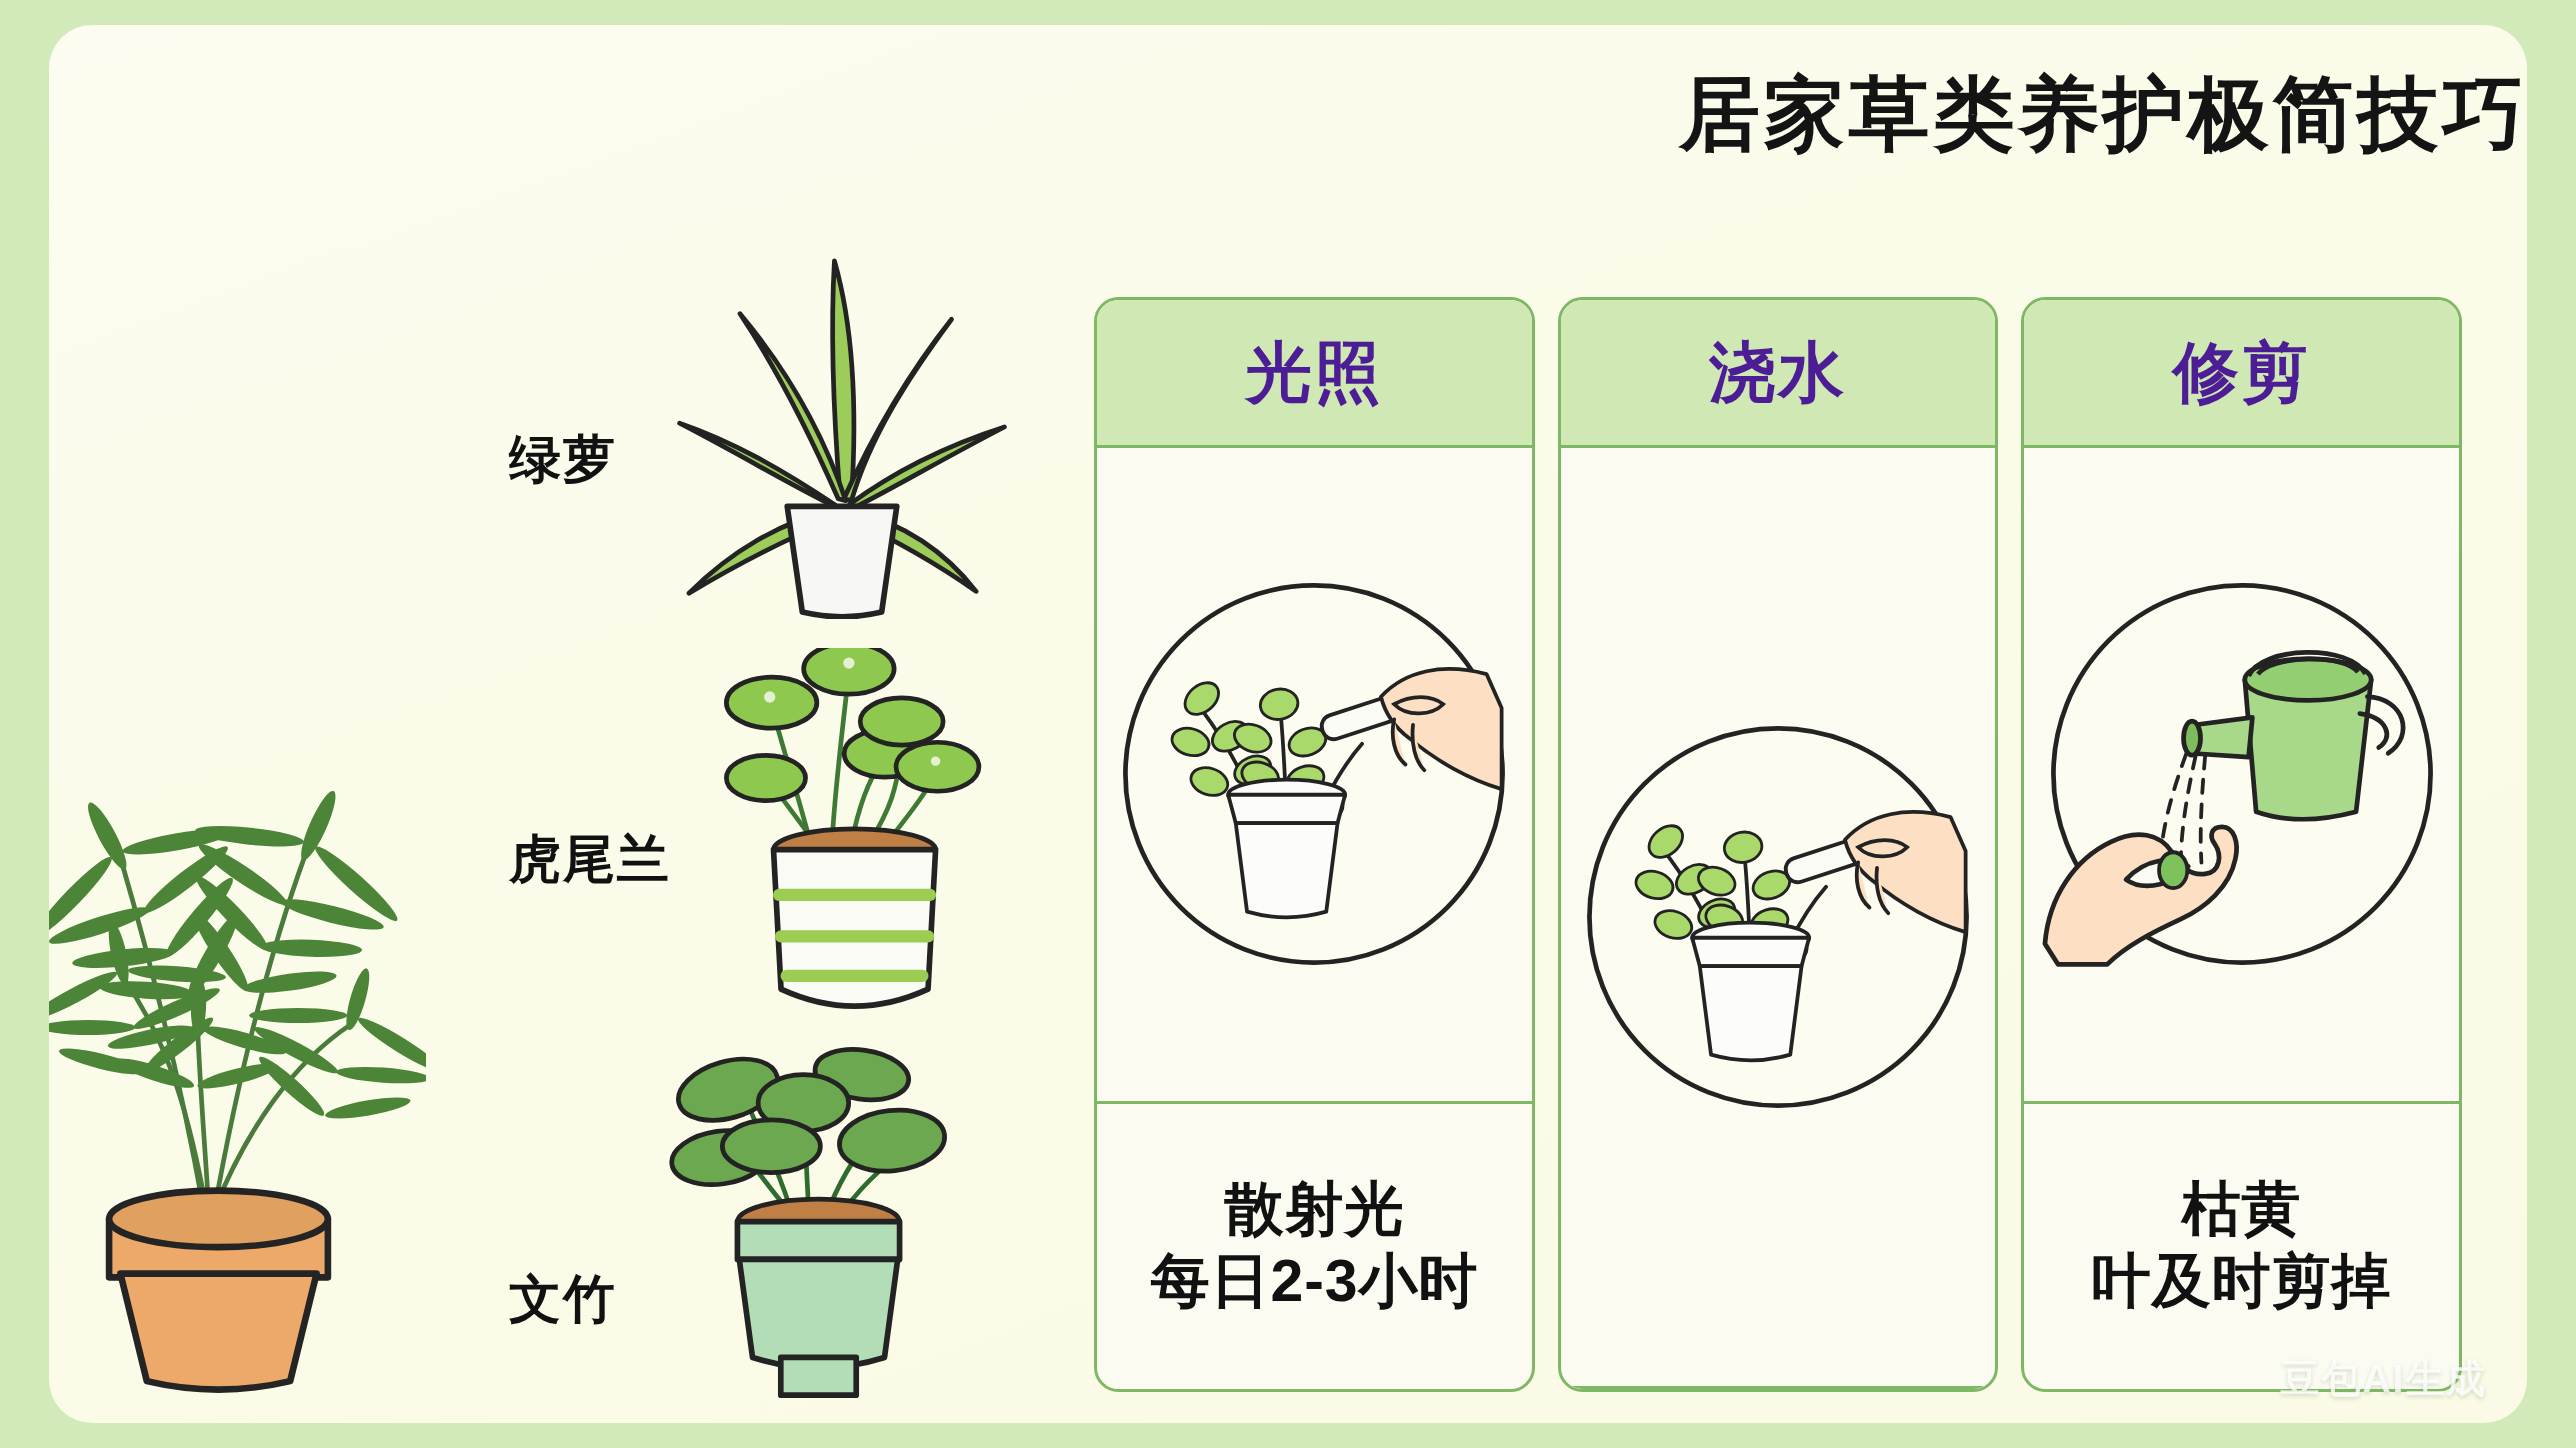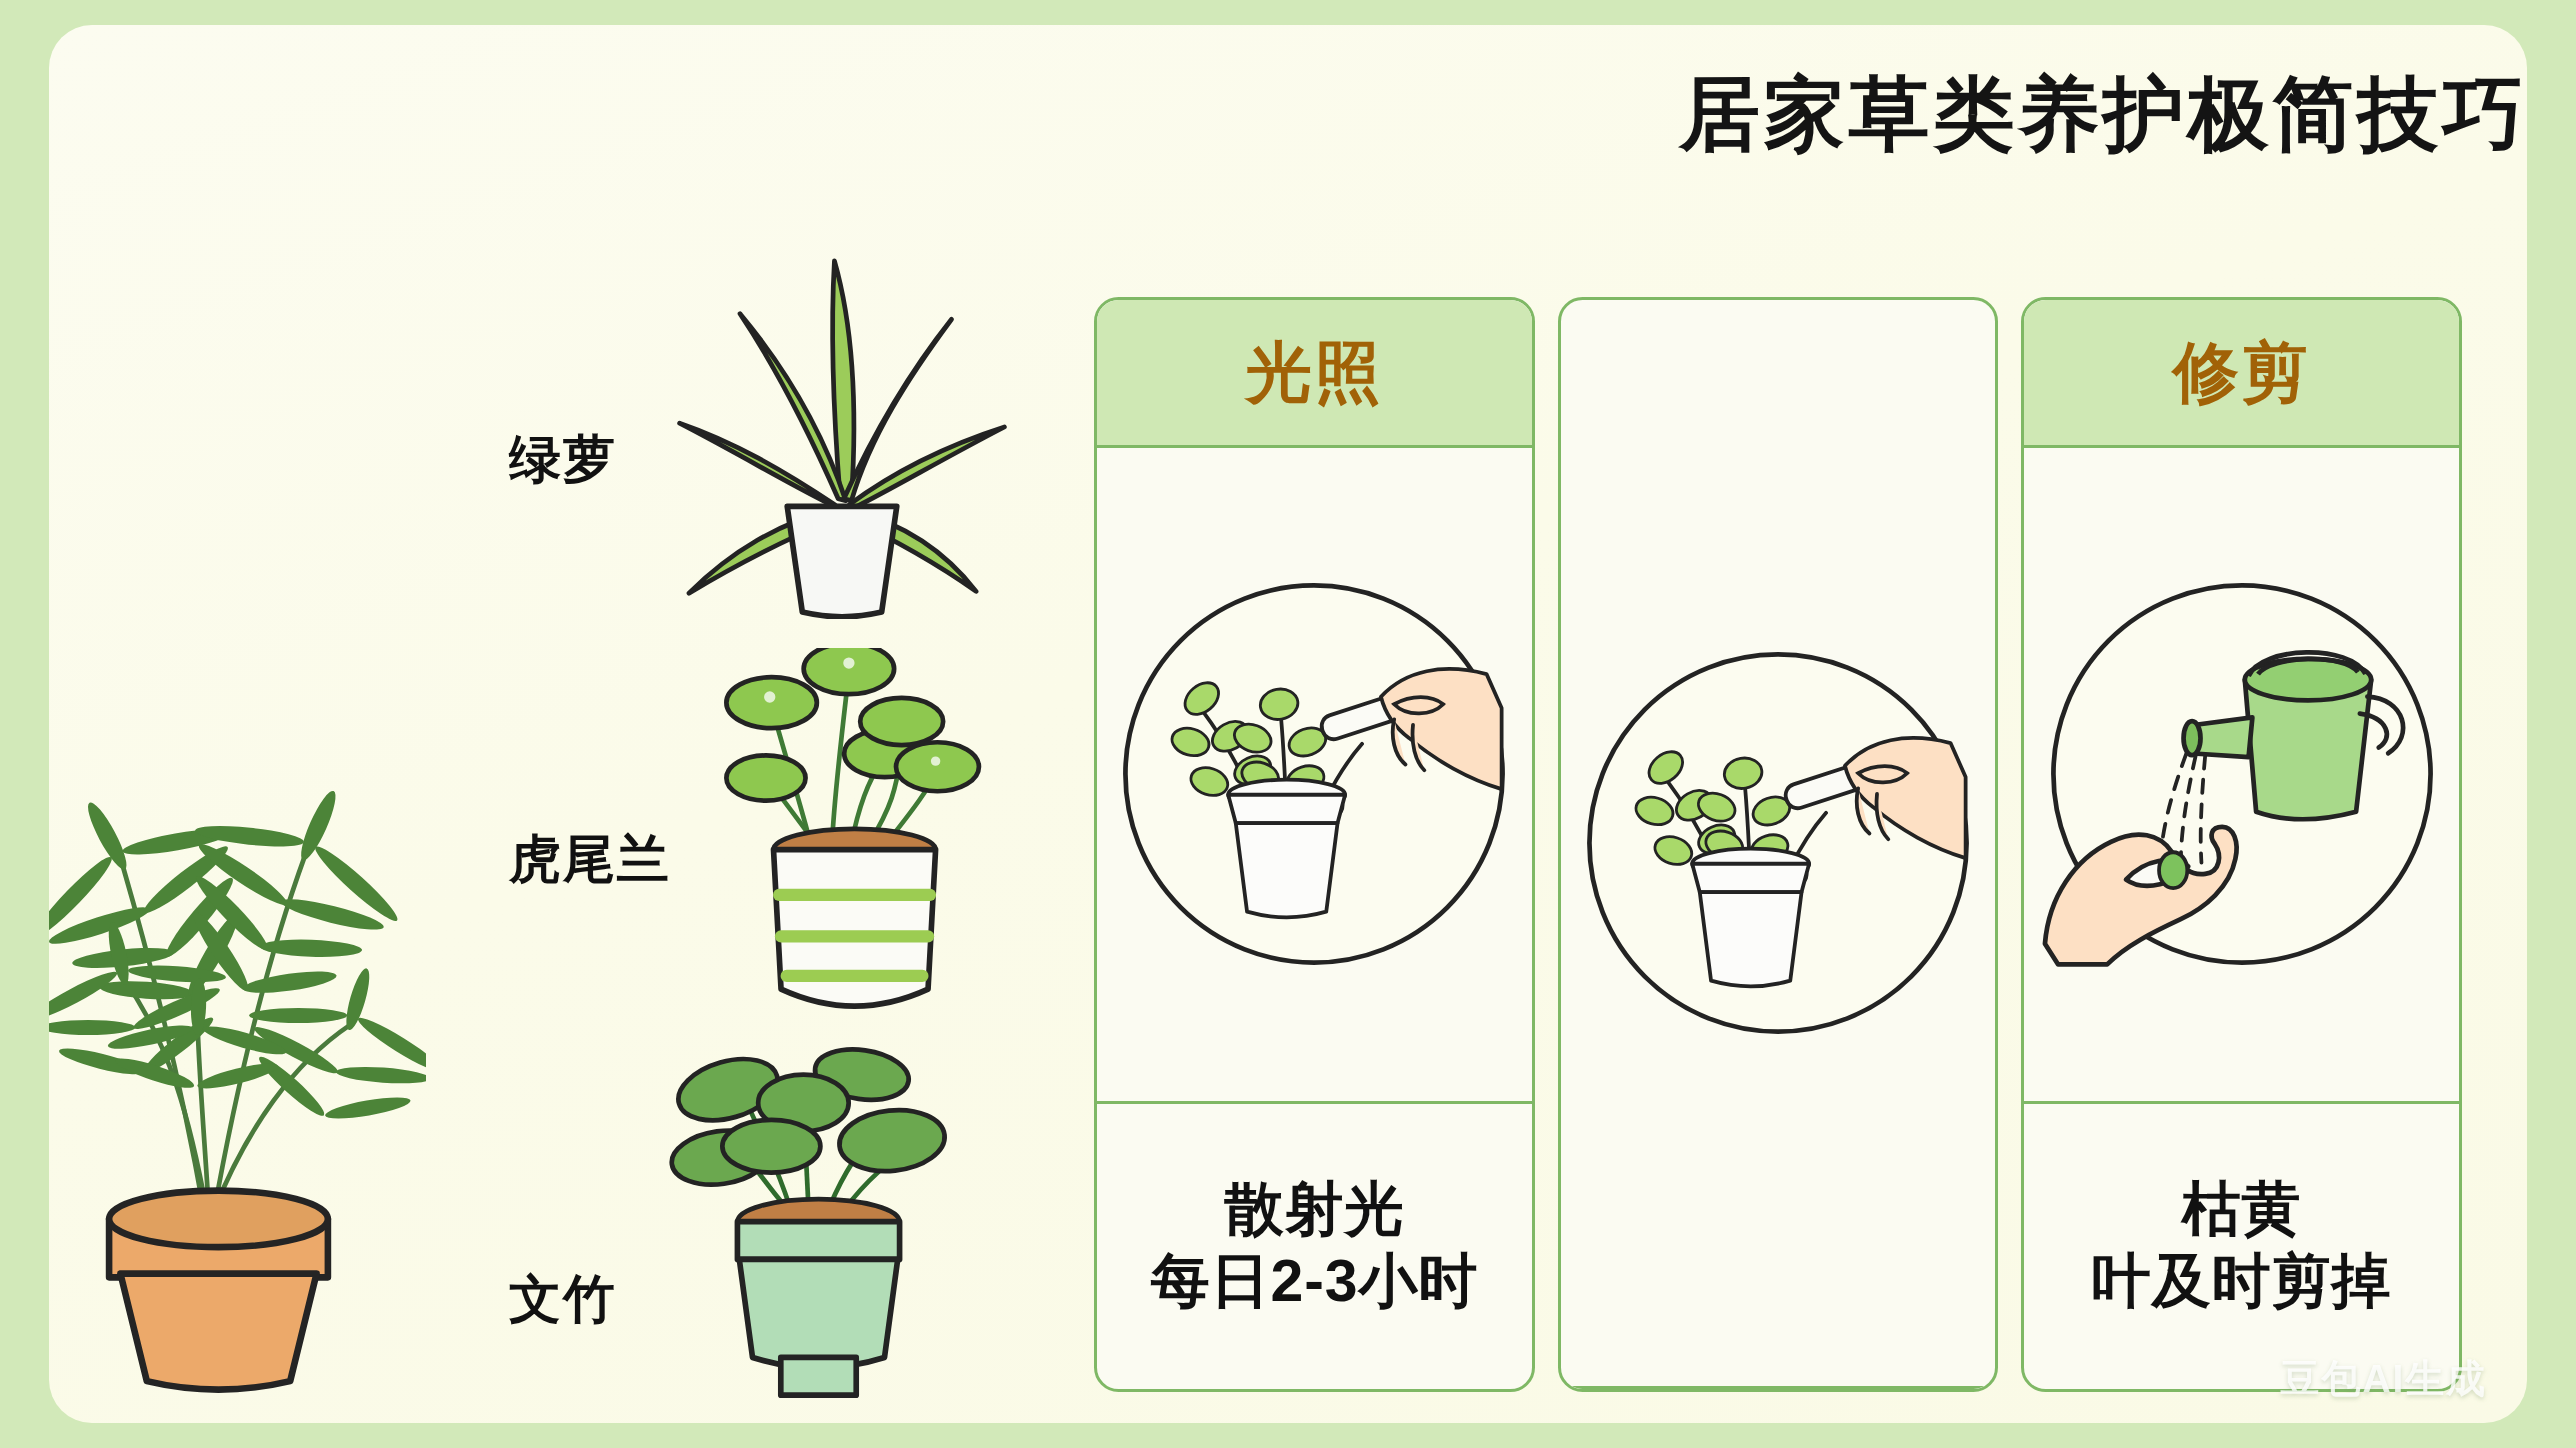--- a/index.html
+++ b/index.html
@@ -70,21 +70,21 @@
     background:#cfe8b4;
     border-bottom:3.8px solid #7fb865;
     display:flex;
     align-items:center;
     justify-content:center;
     flex:0 0 auto;
   }
   .card-head-text{
     font-size:66px;
     font-weight:bold;
-    color:#a16207;
+    color:#4c1d95;
     letter-spacing:2.8px;
     line-height:1;
   }
   .card-icon{
     flex:1 1 auto;
     display:flex;
     align-items:center;
     justify-content:center;
     border-bottom:3.8px solid #7fb865;
     padding:9.4px 0;
@@ -324,20 +324,23 @@
           </g>
         </svg>
       </div>
       <div class="card-body">
         <div class="card-body-line">散射光</div>
         <div class="card-body-line">每日2-3小时</div>
       </div>
     </div>
 
     <div class="card">
+      <div class="card-head">
+        <span class="card-head-text">浇水</span>
+      </div>
       <div class="card-icon">
         <svg viewBox="0 0 430 420" xmlns="http://www.w3.org/2000/svg">
           <circle cx="215" cy="210" r="200" fill="#fcfcf0" stroke="#232323" stroke-width="5"></circle>
           <g stroke="#232323" stroke-width="4" fill="none" stroke-linecap="round">
             <path d="M176 312 C 160 250 132 190 96 142"></path>
             <path d="M188 312 C 186 248 184 196 180 150"></path>
             <path d="M200 312 C 214 258 238 210 266 178"></path>
           </g>
           <g fill="#a9d96a" stroke="#232323" stroke-width="3">
             <ellipse cx="96" cy="130" rx="20" ry="14" transform="rotate(-40 96 130)"></ellipse>

